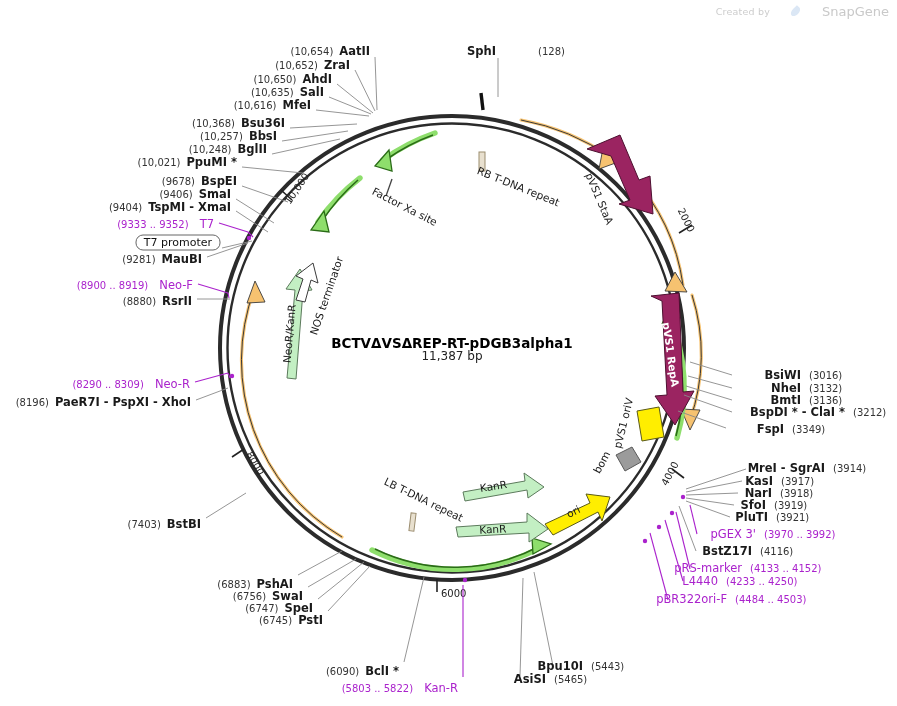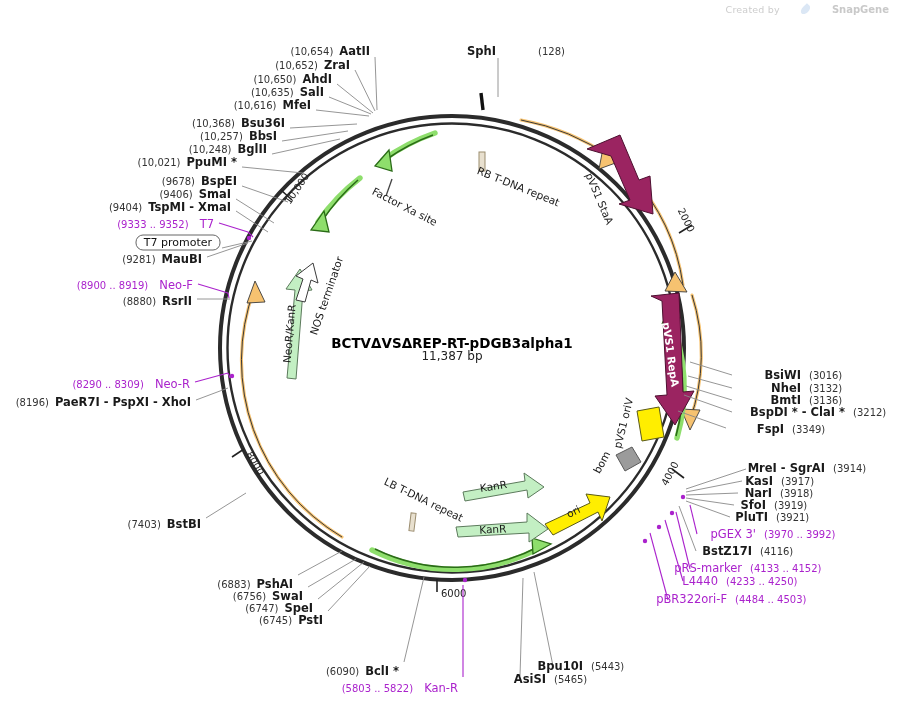--- a/index.html
+++ b/index.html
@@ -20,21 +20,21 @@
   .feat-label{font-size:10.5px;fill:#1a1a1a;}
   .feat-label-w{font-size:10.5px;fill:#ffffff;font-weight:bold;}
   .tickno{font-size:10px;fill:#222;}
   .plasmid-title{font-size:13.5px;font-weight:bold;fill:#000;}
   .plasmid-size{font-size:12px;fill:#222;}
   .leader{stroke:#8a8a8a;stroke-width:0.9;fill:none;}
   .leader-v{stroke:#aa22cc;stroke-width:1.1;fill:none;}
   .wm{position:absolute;right:8px;top:4px;font-size:9.5px;color:#cdcdcd;
       font-family:"DejaVu Sans","Liberation Sans",sans-serif;
       letter-spacing:.2px;display:flex;align-items:center;gap:21px;}
-  .wm .brand{font-size:10px;color:#c9c9c9;font-weight:700;letter-spacing:0;}
+  .wm .brand{font-size:13px;color:#c9c9c9;font-weight:400;letter-spacing:0;}
   .wm .drop{display:inline-block;width:7px;height:11px;background:#dbe7f5;
      border-radius:0 50% 50% 50%;transform:rotate(45deg);margin:0 2px 0 1px;}
   .t7box{font-size:11px;fill:#111;}
 </style>
 </head>
 <body>
 
 <div class="wm">
   <span>Created by</span>
   <span class="drop"></span>

